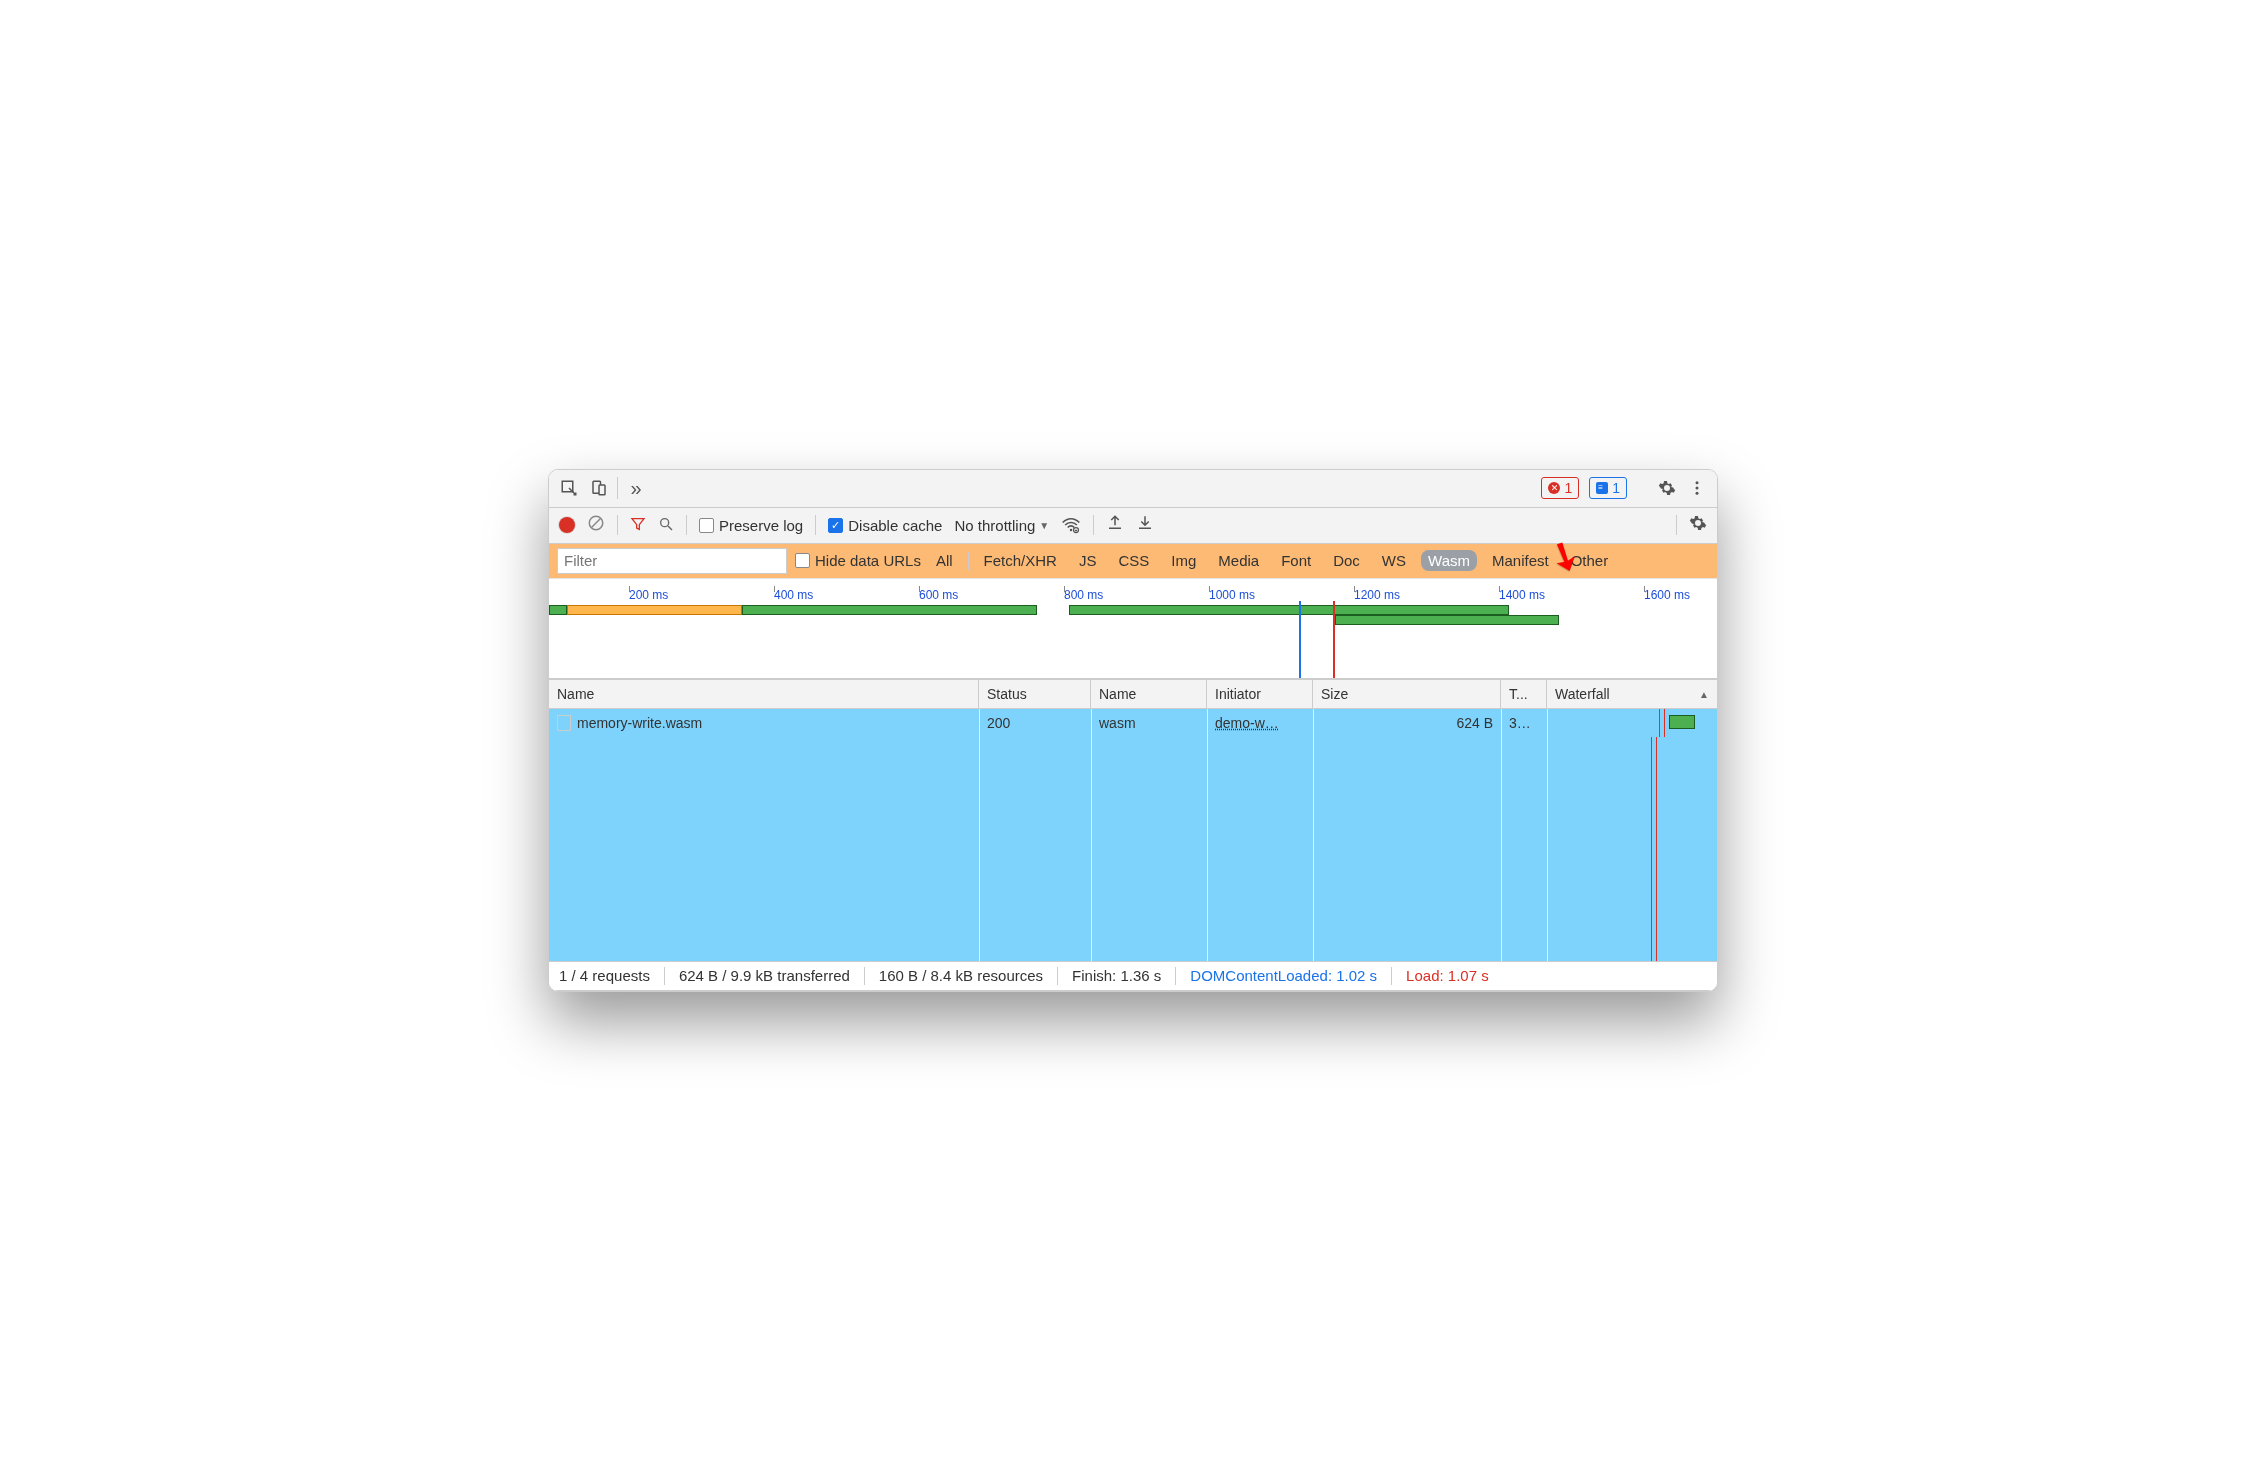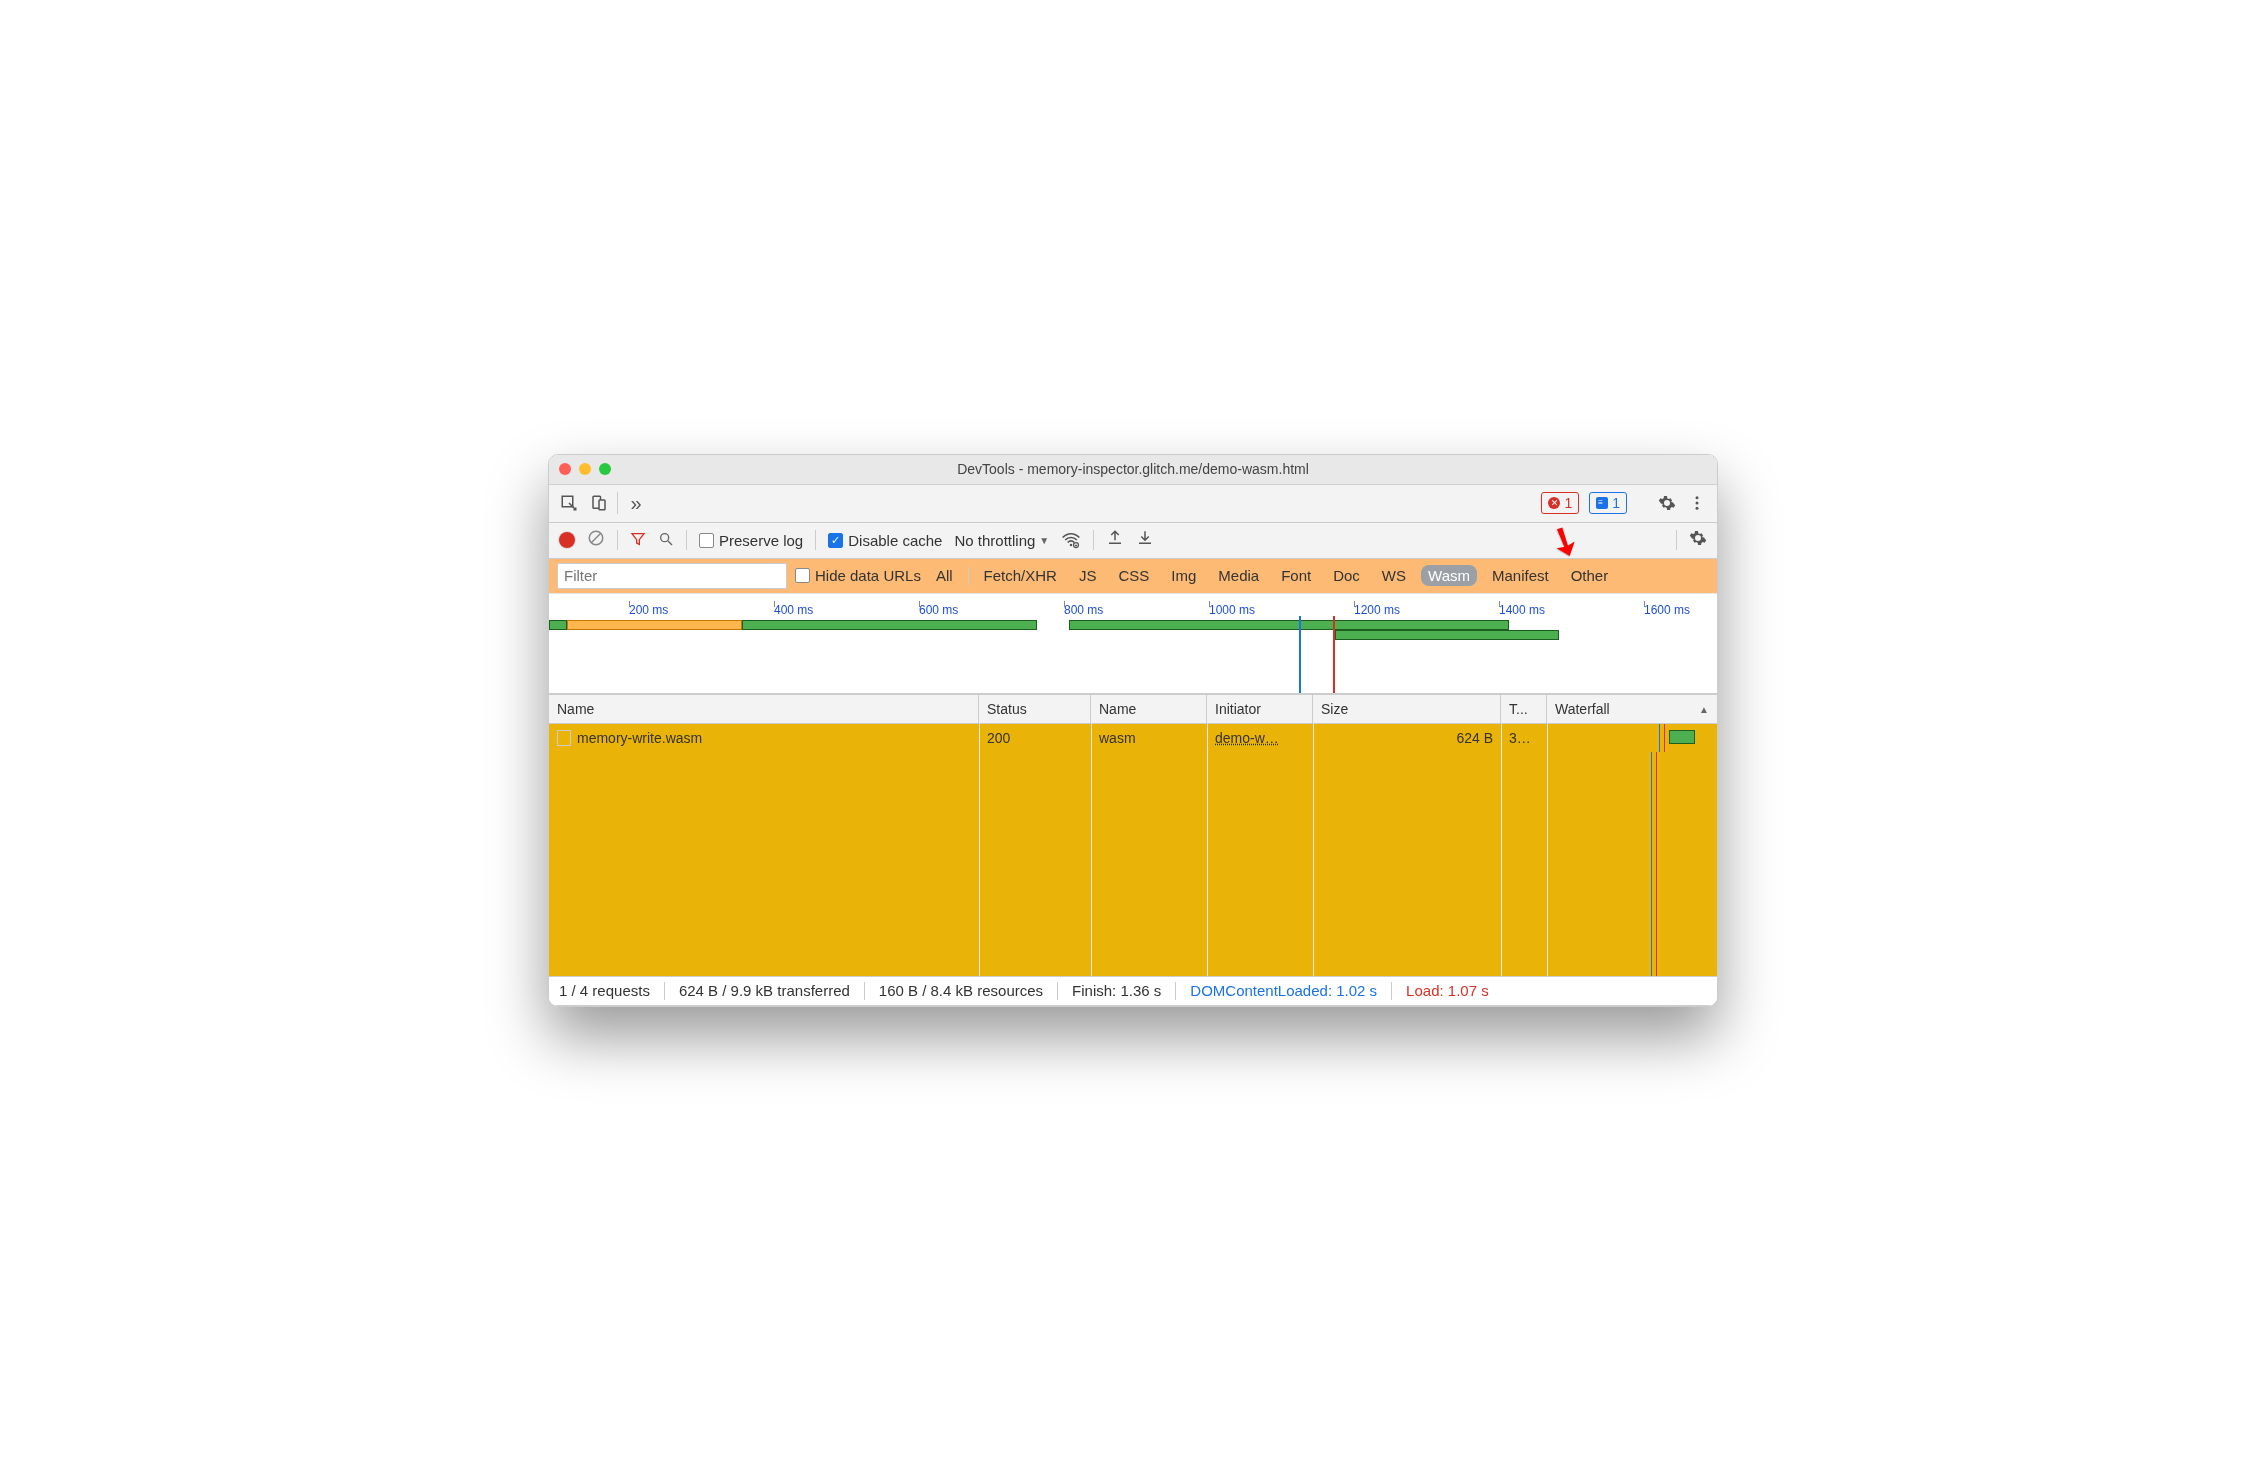--- a/index.html
+++ b/index.html
@@ -242,21 +242,21 @@
     font-size: 14px;
     color: #333;
     display: flex; align-items: center;
     padding: 0 8px;
     border-right: 1px solid #ccc;
   }
   .table-header .col:last-child { border-right: none; }
   .table-body {
     height: 252px;
     position: relative;
-    background: #eab308;
+    background: #7dd3fc;
   }
   .table-body .collines {
     position: absolute; top: 0; bottom: 0; width: 1px; background: #eee;
   }
   .table-row {
     height: 28px;
   }
   .table-row .col {
     font-size: 14px;
     color: #333;
@@ -332,28 +332,20 @@
     font-weight: bold;
     pointer-events: none;
   }
 </style>
 </head>
 <body>
 
 <div class="frame" style="position:relative;">
   <div class="red-arrow">➘</div>
 
-  <div class="titlebar">
-    <div class="traffic">
-      <span class="close"></span>
-      <span class="min"></span>
-      <span class="max"></span>
-    </div>
-    <div class="title">DevTools - memory-inspector.glitch.me/demo-wasm.html</div>
-  </div>
 
   <div class="maintabs">
     <div class="iconbtn">
       <svg viewBox="0 0 24 24" width="18" height="18">
           <rect x="3" y="3" width="14" height="14" fill="none" stroke="#555" stroke-width="2"></rect>
           <path d="M12 12 L21 21 M18 21 L21 21 L21 18" stroke="#555" stroke-width="2" fill="none"></path>
         </svg>
     </div>
     <div class="iconbtn">
       <svg viewBox="0 0 24 24" width="18" height="18">

